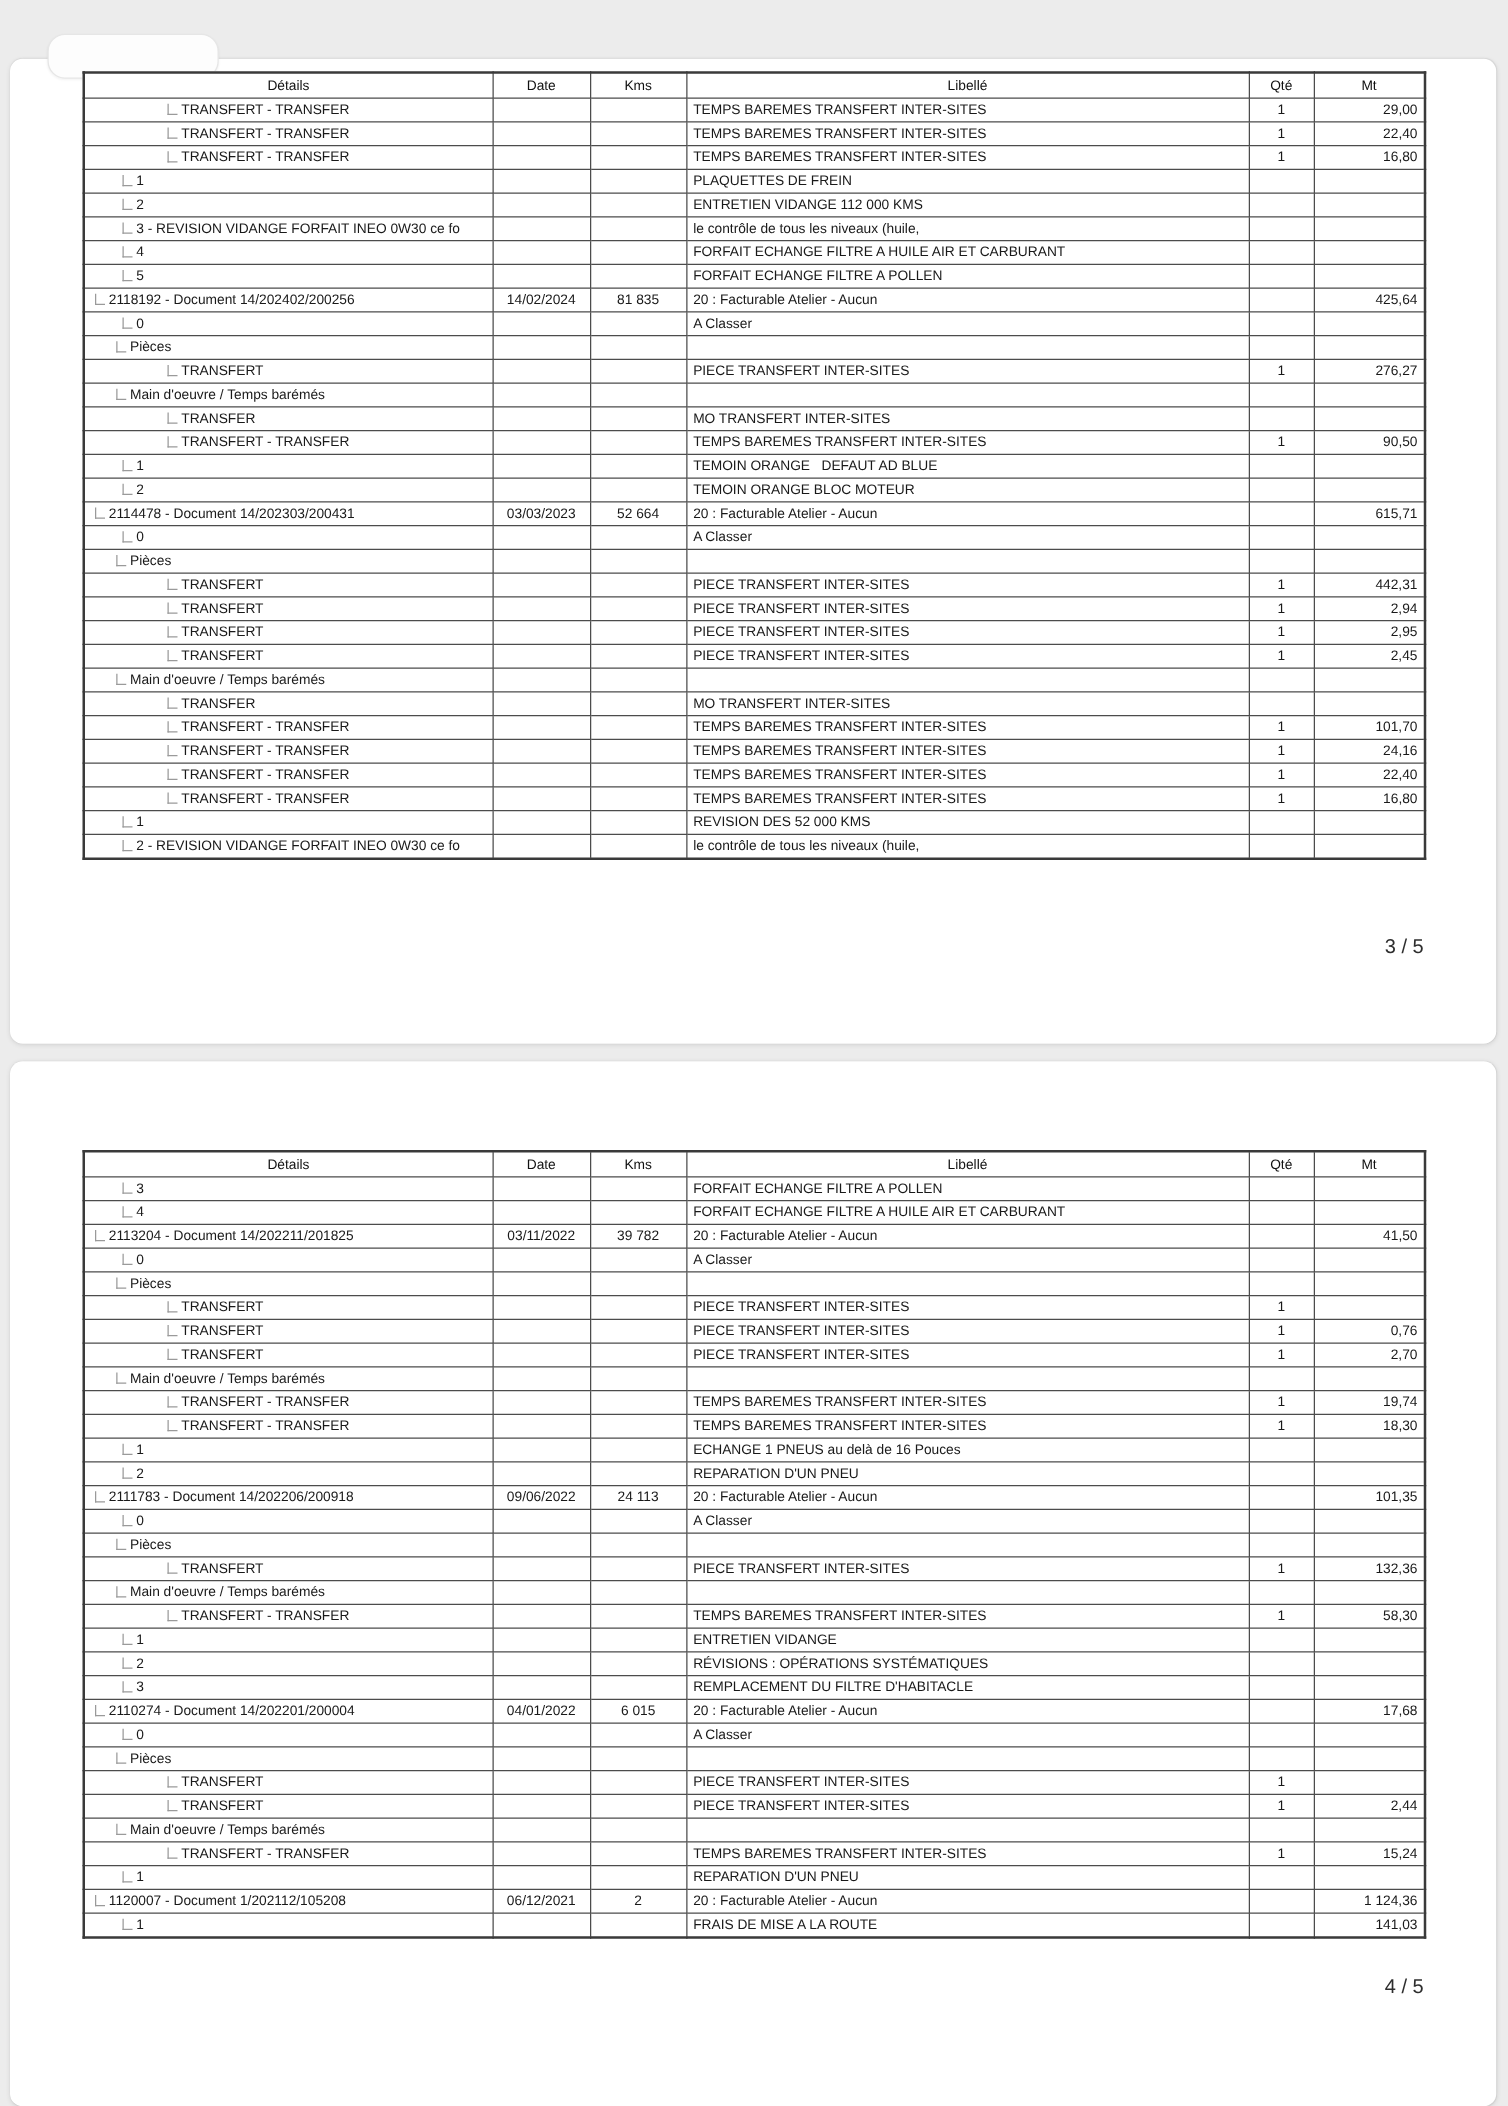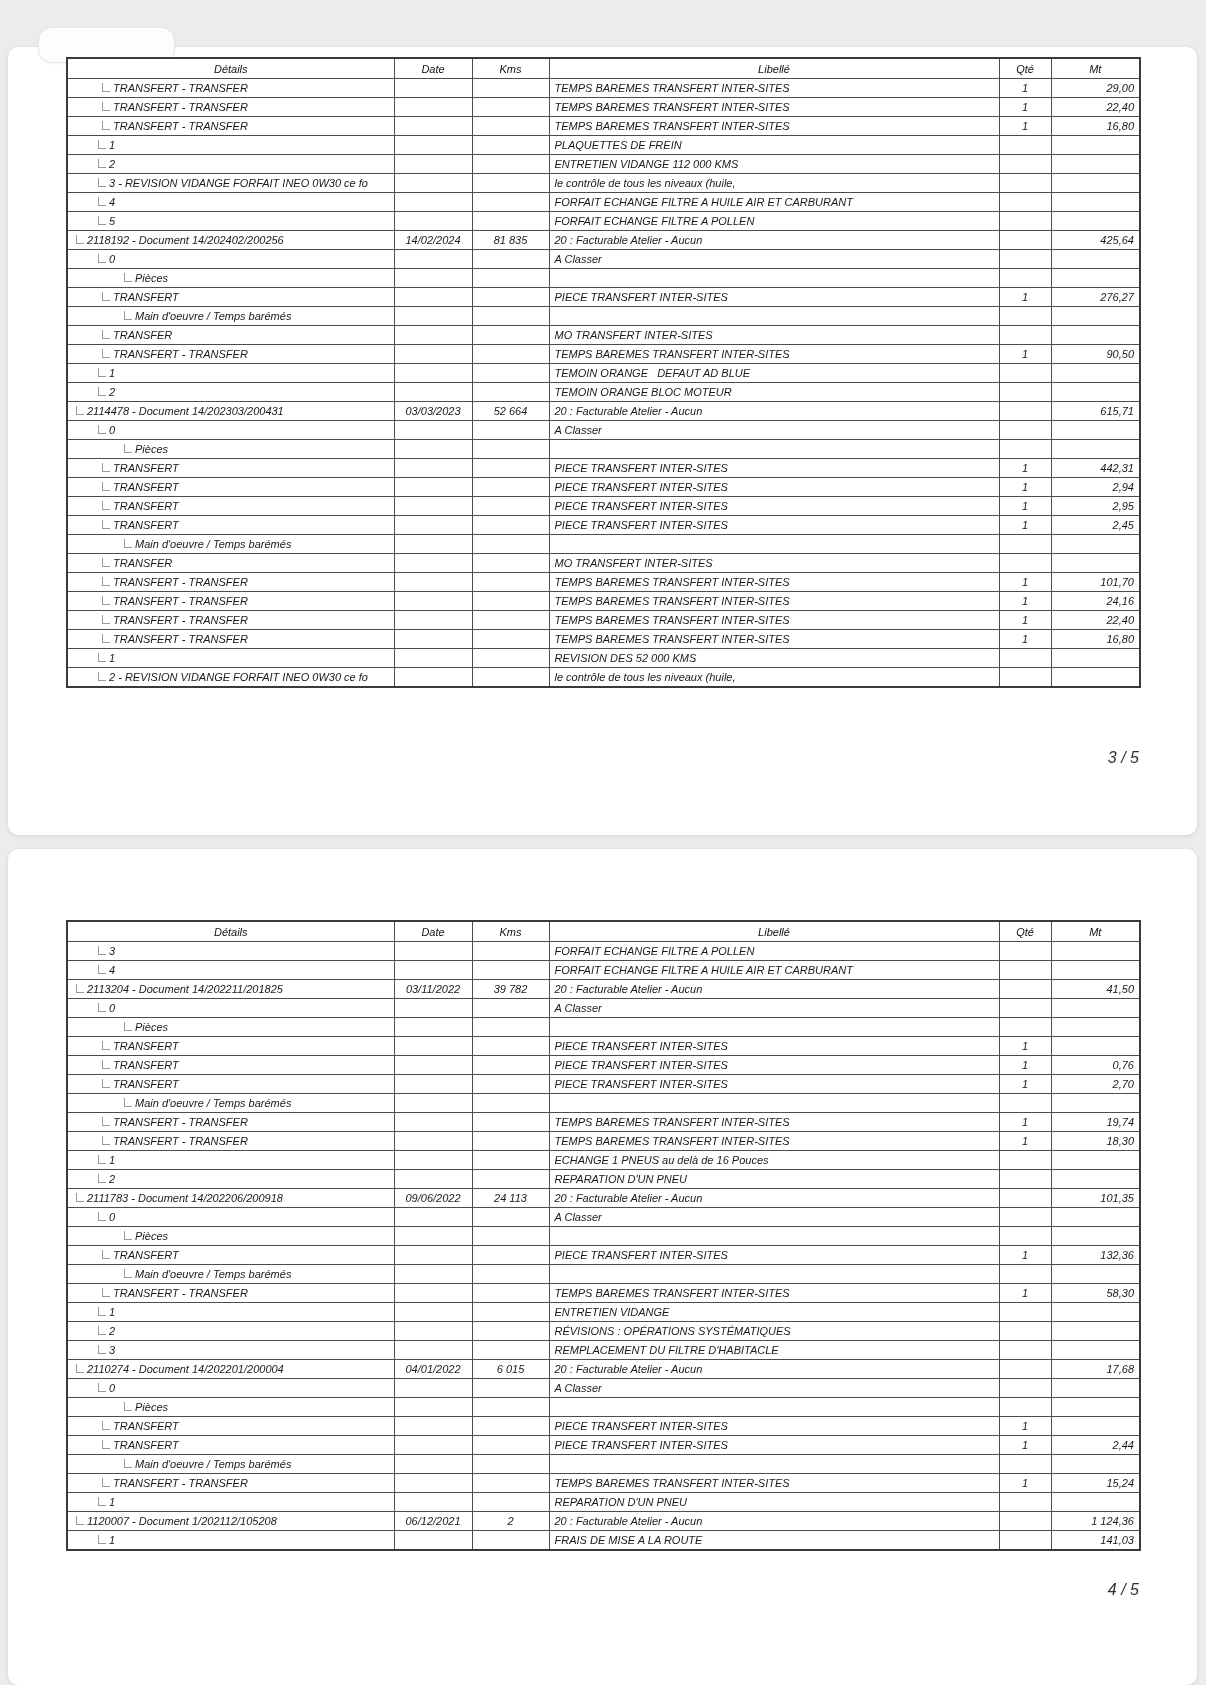--- a/index.html
+++ b/index.html
@@ -2,21 +2,21 @@
 <html><head>
 <meta charset="utf-8">
 <style>
   html, body {
     margin: 0; padding: 0;
     width: 1206px; height: 1685px;
     overflow: hidden;
     background: #ececec;
     font-family: "Liberation Sans", "DejaVu Sans", sans-serif;
   }
-  .canvas { position: relative; width: 1206px; height: 1685px; font-style: italic; }
+  .canvas { position: relative; width: 1206px; height: 1685px; }
 
   .page {
     position: absolute;
     left: 8px; width: 1189px;
     background: #ffffff;
     border-radius: 10px;
     box-shadow: 0 1px 4px rgba(0,0,0,0.10), 0 0 1px rgba(0,0,0,0.08);
   }
   .page1 { top: 47px; height: 788px; }
   .page2 { top: 849px; height: 836px; border-radius: 10px; }
@@ -70,22 +70,22 @@
   .corner {
     display: inline-block;
     width: 7px; height: 8px;
     border-left: 1px solid #9a9a9a;
     border-bottom: 1px solid #9a9a9a;
     margin: 0 3px 2px 0;
     vertical-align: middle;
   }
   td.details.lv1 { padding-left: 8px; margin-top: 45px; }
   td.details.lv2 { padding-left: 30px; }
-  td.details.lv3 { padding-left: 56px; }
-  td.details.lv4 { padding-left: 34px; margin-top: 12px; }
+  td.details.lv3 { padding-left: 25px; }
+  td.details.lv4 { padding-left: 66px; margin-top: 12px; }
 
   .page-label {
     position: absolute;
     left: 58px; width: 1073px;
     text-align: right;
     font-size: 16px;
     color: #2e2e2e;
   }
   .pl1 { top: 702px; }
   .pl2 { top: 732px; }

